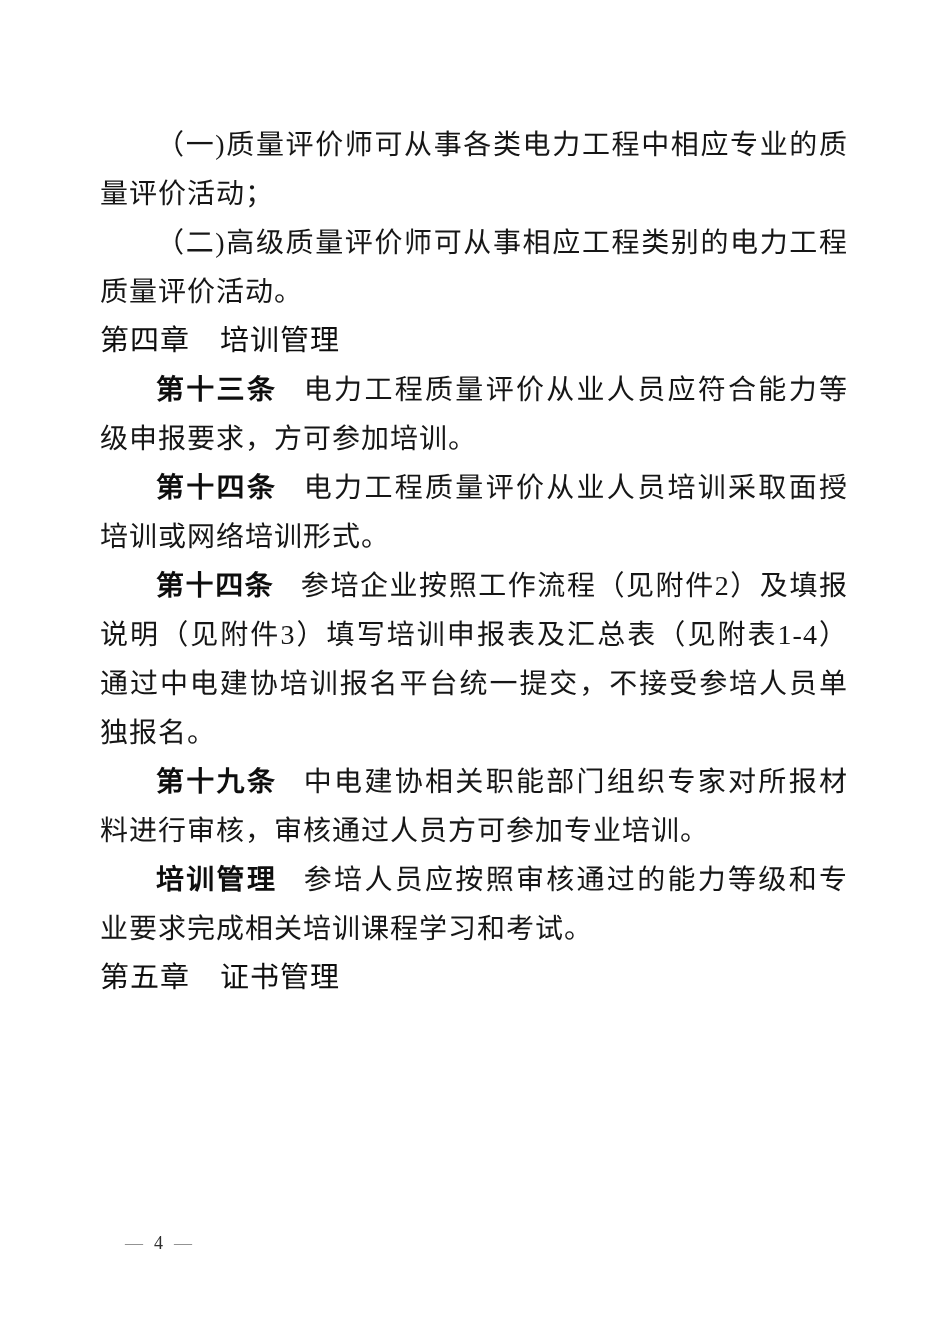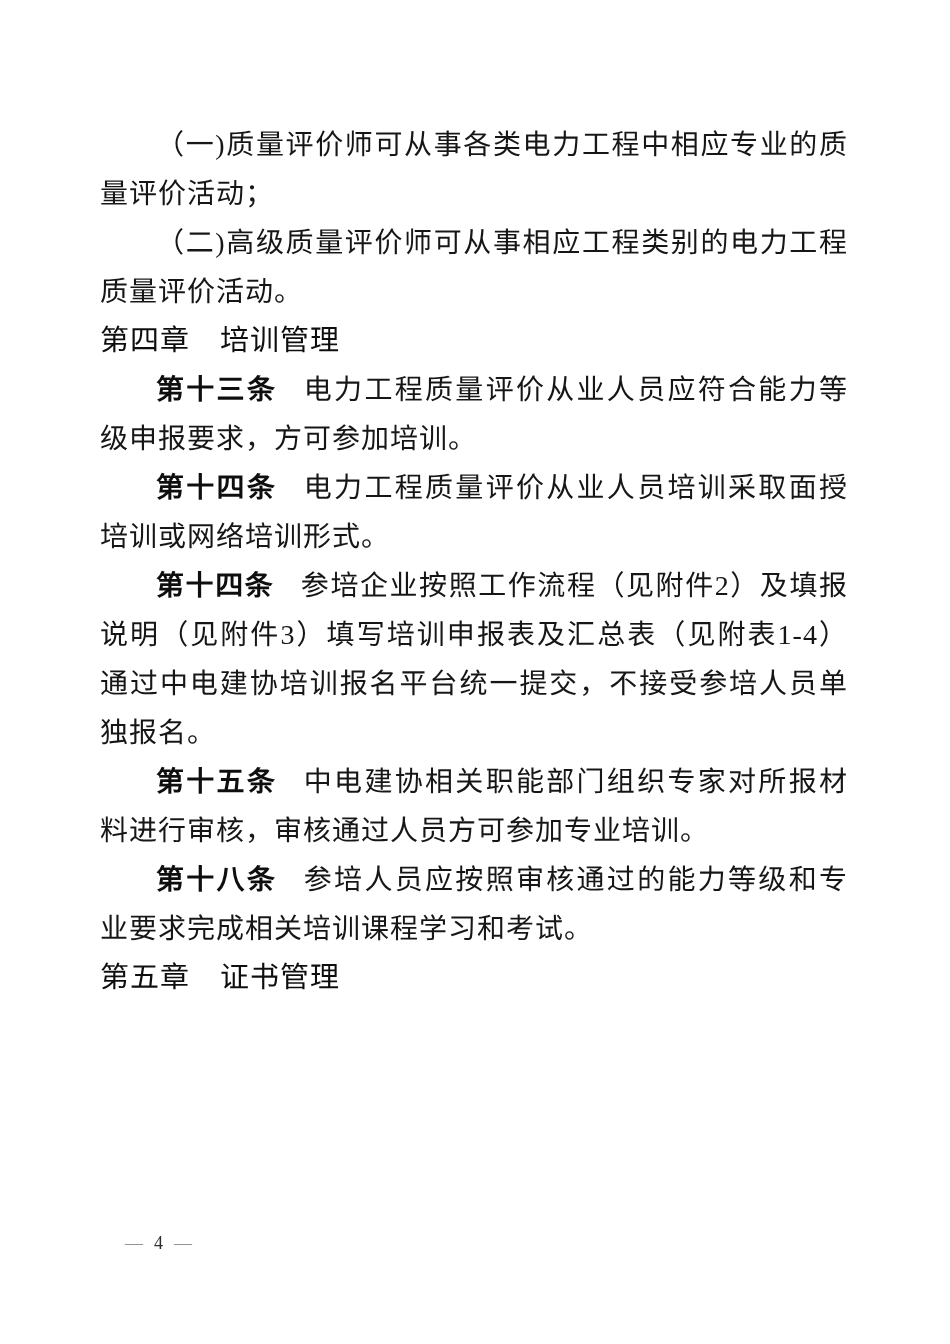--- a/index.html
+++ b/index.html
@@ -79,23 +79,23 @@
 
     <h2 class="chapter">第四章　培训管理</h2>
 
     <p class="body article"><span class="num">第十三条</span><span>电力工程质量评价从业人员应符合能力等级申报要求，方可参加培训。</span></p>
 
     <p class="body article"><span class="num">第十四条</span><span>电力工程质量评价从业人员培训采取面授培训或网络培训形式。</span></p>
 
 
     <p class="body article"><span class="num">第十四条</span><span>参培企业按照工作流程（见附件2）及填报说明（见附件3）填写培训申报表及汇总表（见附表1-4）通过中电建协培训报名平台统一提交，不接受参培人员单独报名。</span></p>
 
-    <p class="body article"><span class="num">第十五条</span><span>中电建协相关职能部门组织专家对所报材料进行审核，审核通过人员方可参加专业培训。</span></p>
+    <p class="body article"><span class="num">第十九条</span><span>中电建协相关职能部门组织专家对所报材料进行审核，审核通过人员方可参加专业培训。</span></p>
 
-    <p class="body article"><span class="num">第十八条</span><span>参培人员应按照审核通过的能力等级和专业要求完成相关培训课程学习和考试。</span></p>
+    <p class="body article"><span class="num">培训管理</span><span>参培人员应按照审核通过的能力等级和专业要求完成相关培训课程学习和考试。</span></p>
 
     <h2 class="chapter">第五章　证书管理</h2>
 
 
   </main>
 
   <footer class="page-footer">
     <span class="dash">—</span>
     <span class="pagenum">4</span>
     <span class="dash">—</span>

